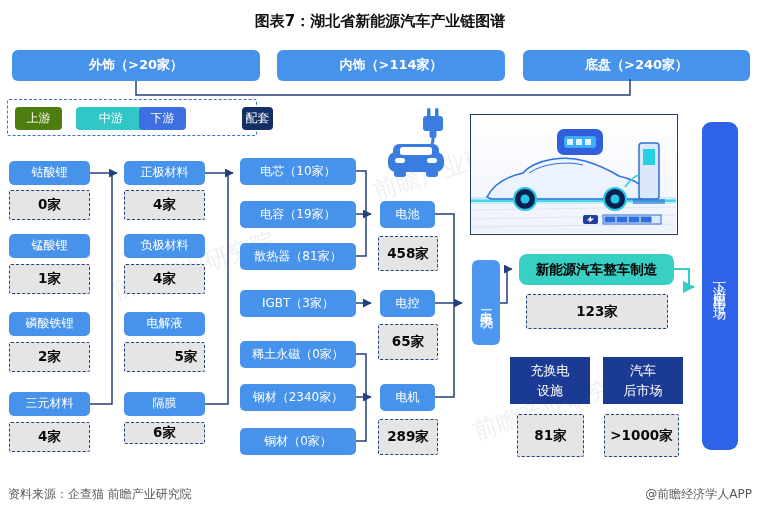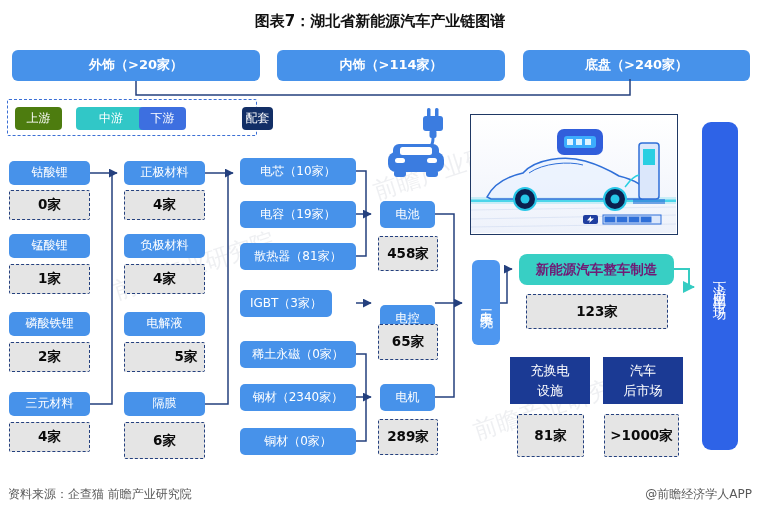--- a/index.html
+++ b/index.html
@@ -8,21 +8,21 @@
   .abs{position:absolute;box-sizing:border-box;}
   .title{width:760px;top:12px;left:0;text-align:center;font-size:15px;font-weight:bold;color:#111;}
   .bluebox{background:#4792EA;color:#fff;border-radius:5px;display:flex;align-items:center;justify-content:center;font-size:12px;font-weight:500;text-align:center;line-height:1.1;}
   .topbox{border-radius:6px;font-size:13px;font-weight:600;}
   .dashbox{background:#e5e5e5;border:1.6px dashed #24407E;border-radius:2px;display:flex;align-items:center;justify-content:center;font-weight:bold;font-size:13.5px;color:#0b0b0b;}
   .legendwrap{border:1.2px dashed #3B6FD4;border-radius:2px;background:#fff;}
   .pill{border-radius:4px;color:#fff;font-size:12px;display:flex;align-items:center;justify-content:center;}
   .vbox{writing-mode:vertical-rl;text-orientation:upright;color:#fff;display:flex;align-items:center;justify-content:center;text-align:center;}
   .sysbox{background:#4E97F0;border-radius:6px;font-size:13px;letter-spacing:2px;}
   .bar{background:#2E63E7;border-radius:9px;font-size:13.5px;letter-spacing:5px;font-weight:500;}
-  .tealbox{background:#38CFC4;color:#701a75;border-radius:8px;display:flex;align-items:center;justify-content:center;font-size:13.5px;font-weight:bold;}
+  .tealbox{background:#38CFC4;color:#000000;border-radius:8px;display:flex;align-items:center;justify-content:center;font-size:13.5px;font-weight:bold;}
   .darkbox{background:#1B3A94;color:#fff;border-radius:0;display:flex;flex-direction:column;align-items:center;justify-content:center;font-size:13px;line-height:1.5;}
   .imgbox{border:1.5px solid #1F3864;background:#fff;}
   .footer{font-size:12px;color:#595959;}
   .wm{color:#7d8699;opacity:.12;font-size:24px;transform:rotate(-18deg);white-space:nowrap;pointer-events:none;}
   svg{display:block;}
 </style>
 </head>
 <body>
 
 <div id="stage">
@@ -89,33 +89,33 @@
   <div class="abs bluebox" style="left:9px;top:392px;width:81px;height:24px;">三元材料</div>
   <div class="abs dashbox" style="left:9px;top:422px;width:81px;height:30px;">4家</div>
 
   <div class="abs bluebox" style="left:124px;top:161px;width:81px;height:24px;">正极材料</div>
   <div class="abs dashbox" style="left:124px;top:190px;width:81px;height:30px;">4家</div>
   <div class="abs bluebox" style="left:124px;top:234px;width:81px;height:24px;font-family:Liberation Serif, serif;">负极材料</div>
   <div class="abs dashbox" style="left:124px;top:264px;width:81px;height:30px;">4家</div>
   <div class="abs bluebox" style="left:124px;top:312px;width:81px;height:24px;">电解液</div>
   <div class="abs dashbox" style="left:124px;top:342px;width:81px;height:30px;padding-left:43px;">5家</div>
   <div class="abs bluebox" style="left:124px;top:392px;width:81px;height:24px;">隔膜</div>
-  <div class="abs dashbox" style="left:124px;top:422px;width:81px;height:37px;">6家</div>
+  <div class="abs dashbox" style="left:124px;top:422px;width:81px;height:22px;">6家</div>
 
   <div class="abs bluebox" style="left:240px;top:158px;width:116px;height:27px;">电芯（10家）</div>
   <div class="abs bluebox" style="left:240px;top:201px;width:116px;height:27px;">电容（19家）</div>
   <div class="abs bluebox" style="left:240px;top:243px;width:116px;height:27px;">散热器（81家）</div>
-  <div class="abs bluebox" style="left:240px;top:290px;width:92px;height:27px;">IGBT（3家）</div>
+  <div class="abs bluebox" style="left:240px;top:290px;width:116px;height:27px;">IGBT（3家）</div>
   <div class="abs bluebox" style="left:240px;top:341px;width:116px;height:27px;">稀土永磁（0家）</div>
   <div class="abs bluebox" style="left:240px;top:384px;width:116px;height:27px;">钢材（2340家）</div>
   <div class="abs bluebox" style="left:240px;top:428px;width:116px;height:27px;">铜材（0家）</div>
 
   <div class="abs bluebox" style="left:380px;top:201px;width:55px;height:27px;">电池</div>
   <div class="abs dashbox" style="left:378px;top:236px;width:60px;height:35px;">458家</div>
-  <div class="abs bluebox" style="left:380px;top:305px;width:55px;height:27px;">电控</div>
+  <div class="abs bluebox" style="left:380px;top:290px;width:55px;height:27px;">电控</div>
   <div class="abs dashbox" style="left:378px;top:324px;width:60px;height:36px;">65家</div>
   <div class="abs bluebox" style="left:380px;top:384px;width:55px;height:27px;">电机</div>
   <div class="abs dashbox" style="left:378px;top:419px;width:60px;height:36px;">289家</div>
 
   <svg class="abs" style="left:386px;top:106px;" width="70" height="74" viewBox="0 0 70 74">
     <g fill="#3B7CE0">
       <rect x="41" y="2" width="3.5" height="9" rx="1.5"></rect>
       <rect x="49" y="2" width="3.5" height="9" rx="1.5"></rect>
       <rect x="37" y="10" width="20" height="15" rx="3"></rect>
       <rect x="43.5" y="24" width="7" height="8" rx="2"></rect>

